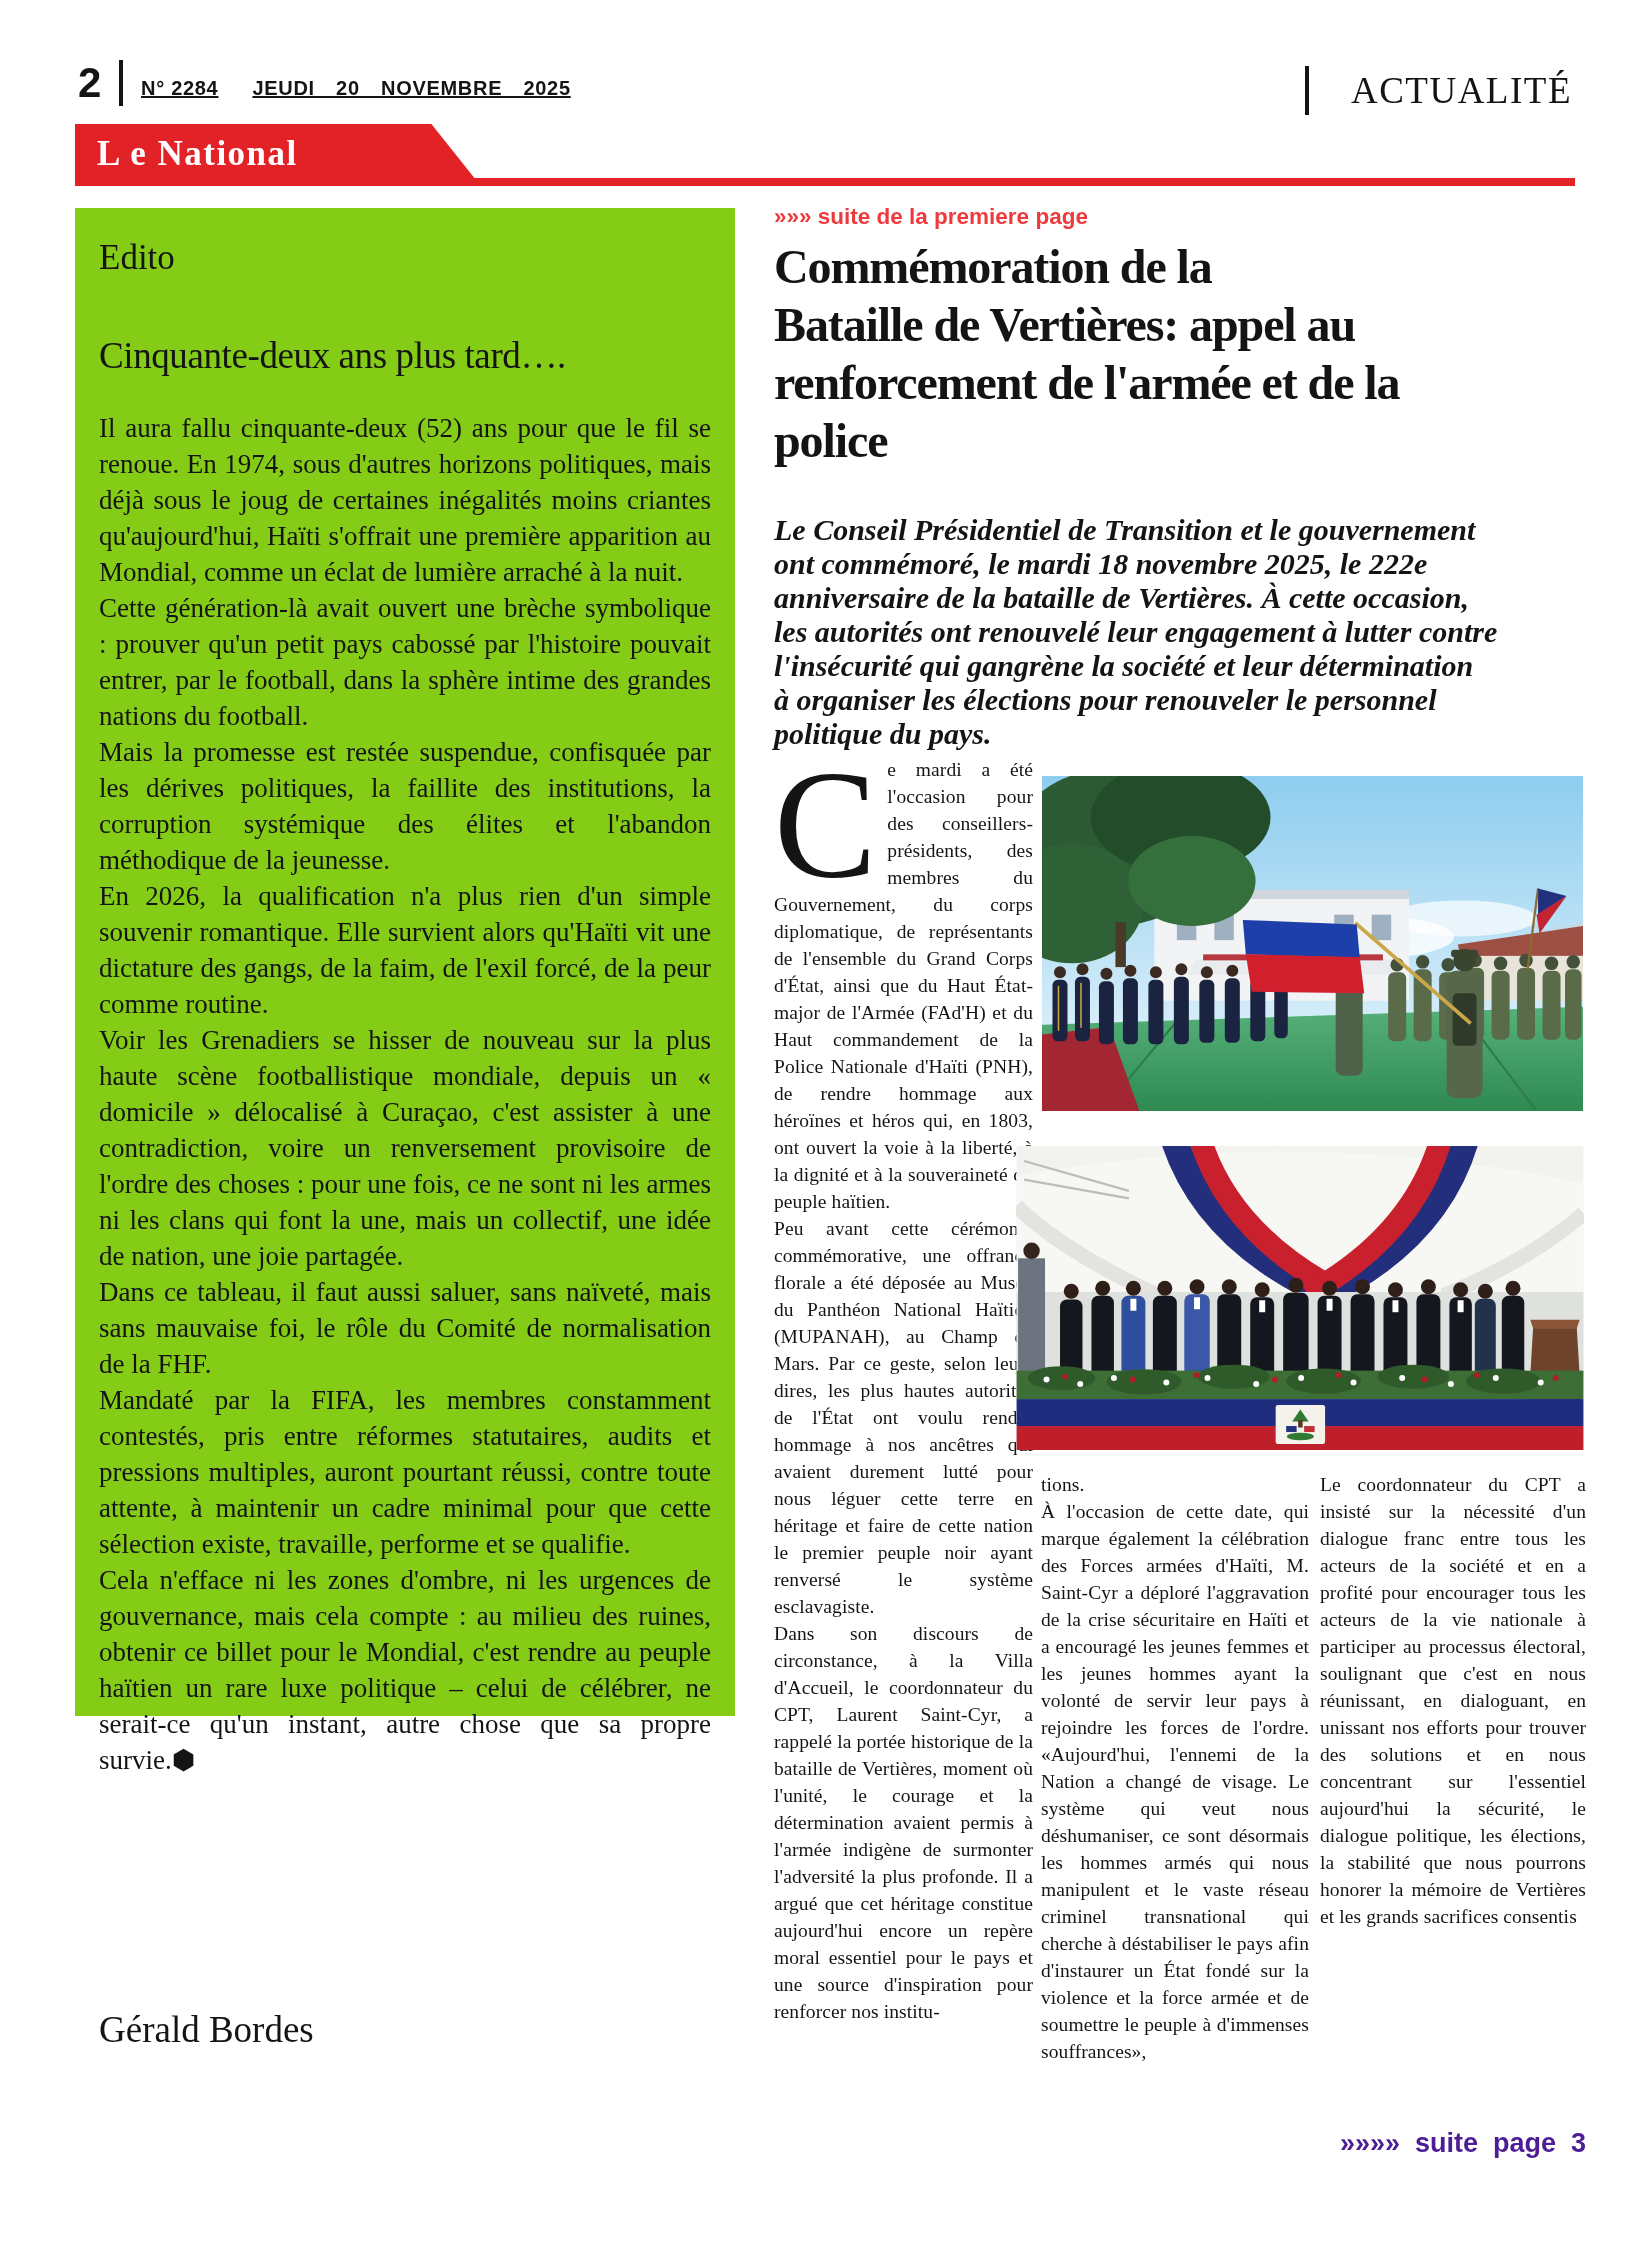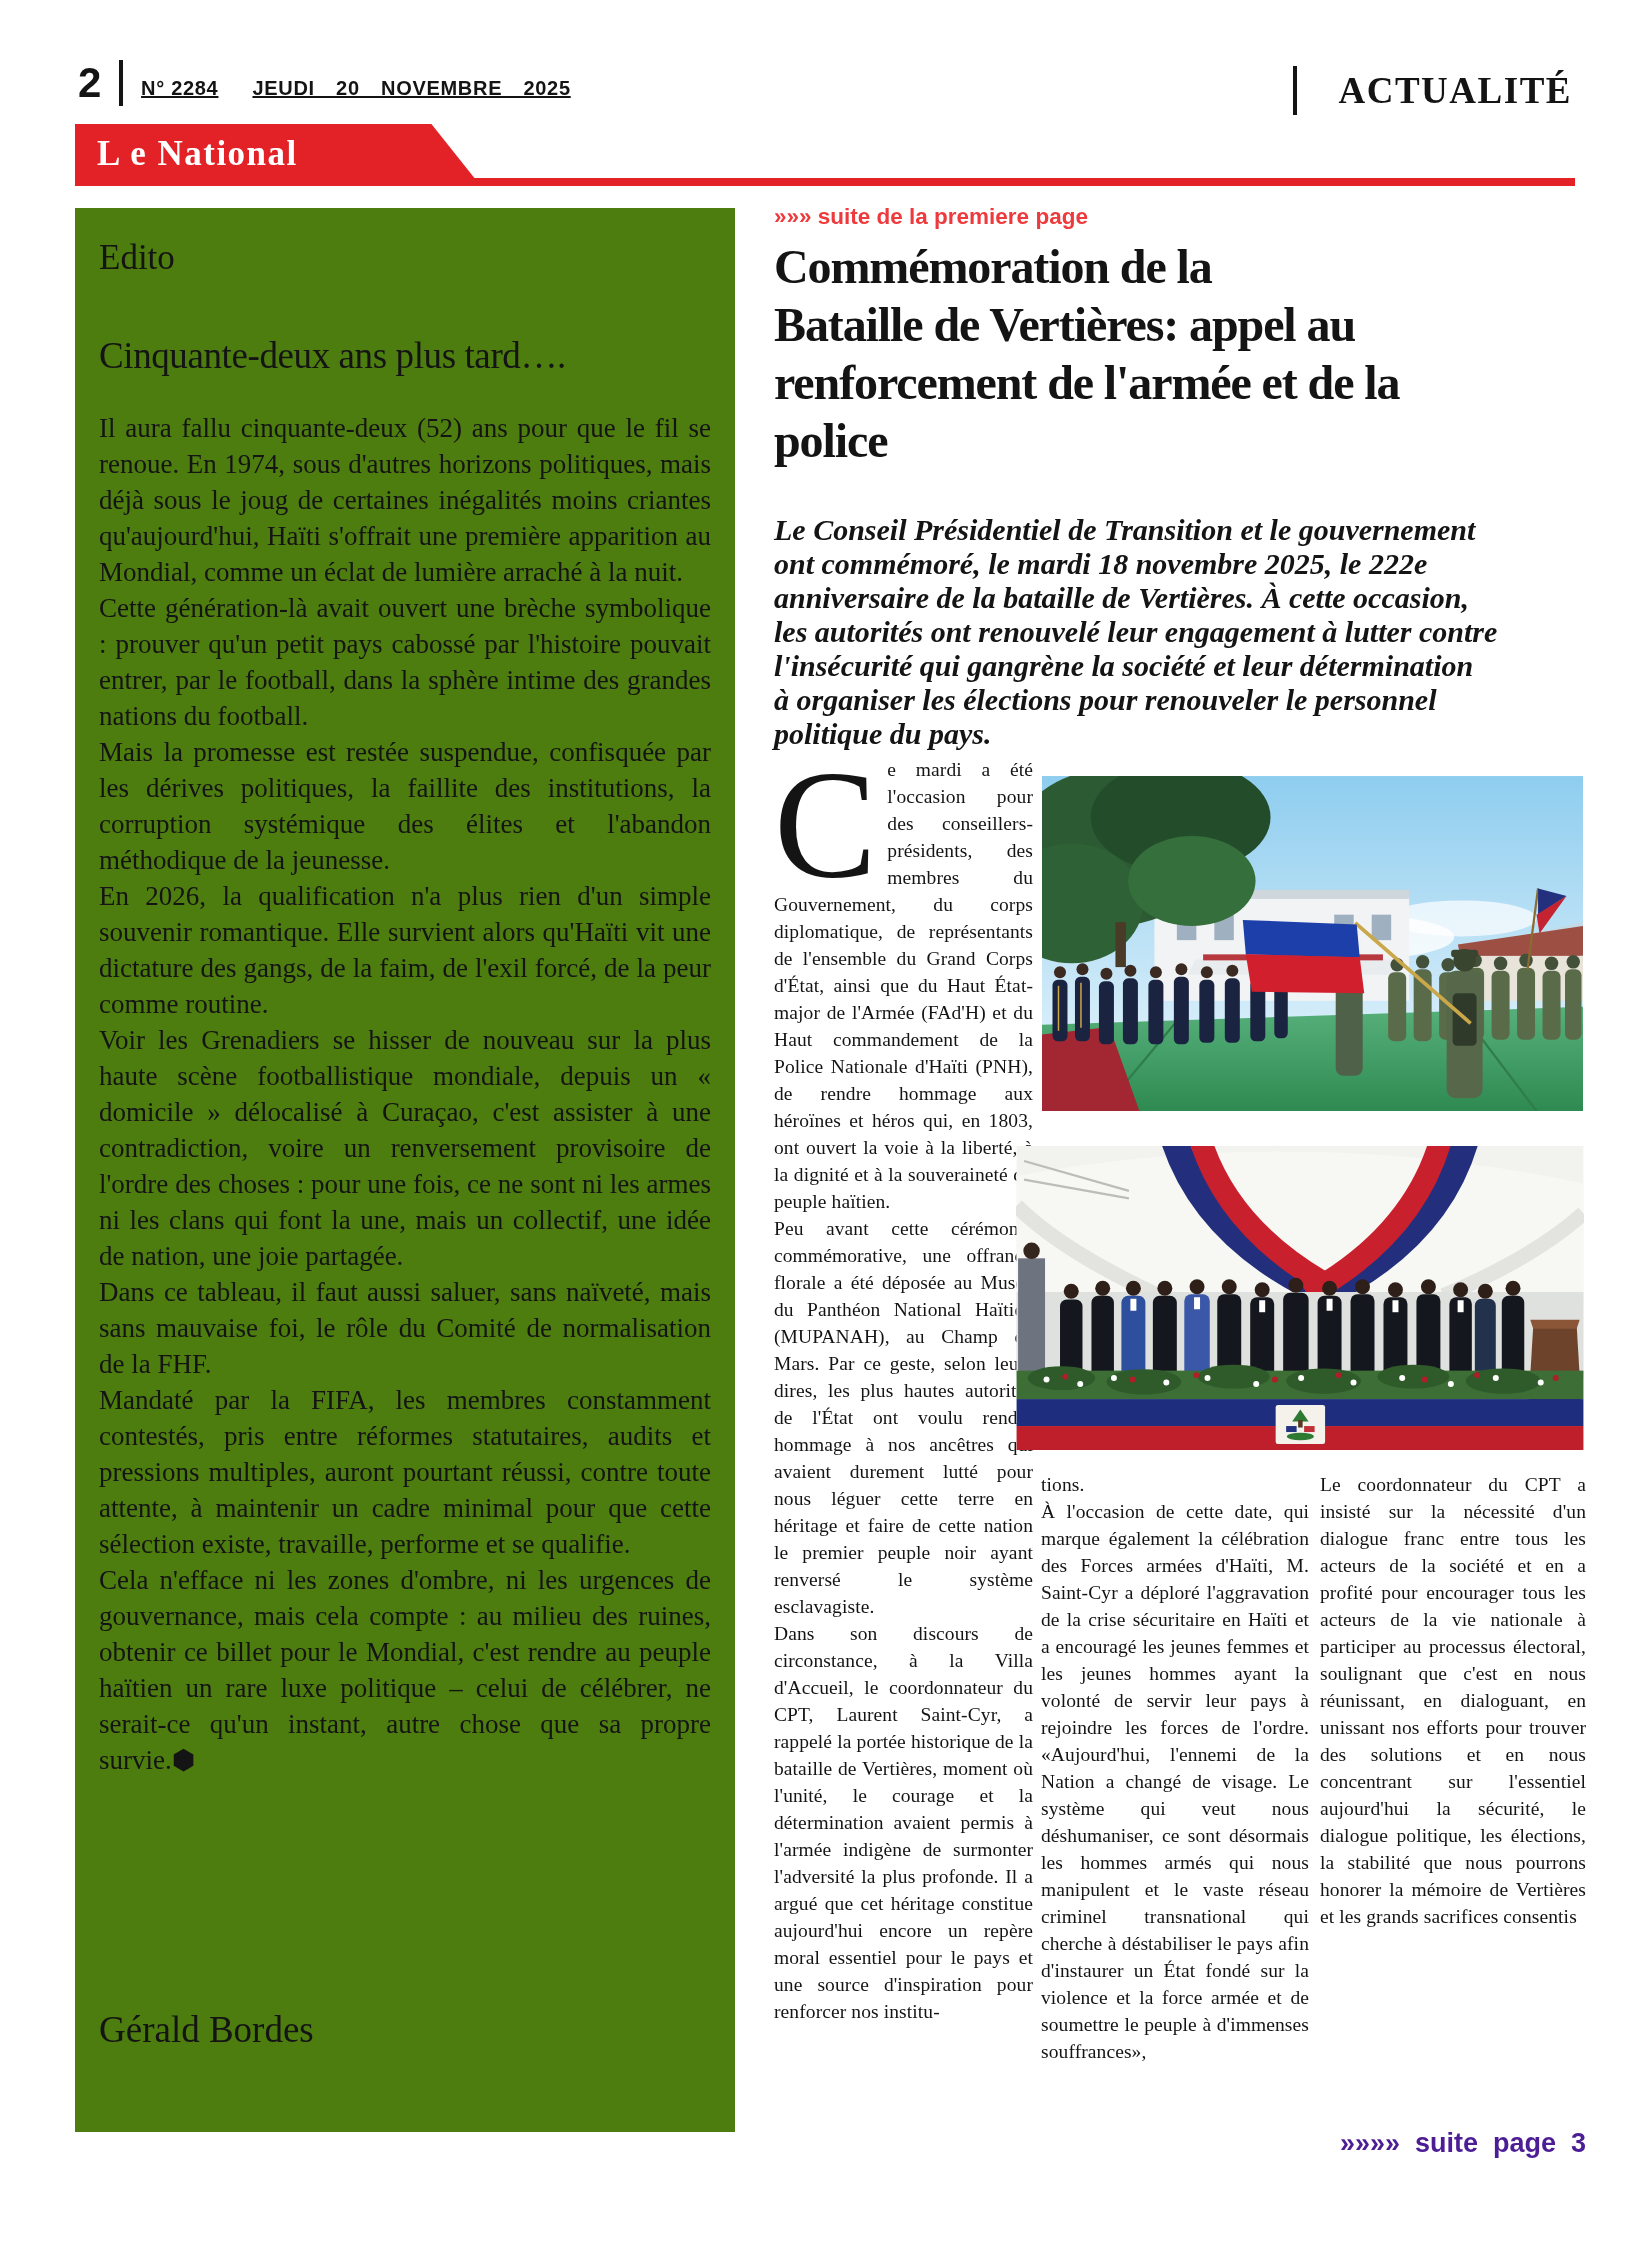--- a/index.html
+++ b/index.html
@@ -6,28 +6,28 @@
   .page{position:relative;width:1650px;height:2250px;background:#ffffff;overflow:hidden;
         font-family:"Liberation Serif",serif;color:#141414;}
   
   .hdr-left{position:absolute;left:78px;top:60px;display:flex;align-items:center;gap:18px;}
   .pageno{font-family:"Liberation Sans",sans-serif;font-weight:bold;font-size:42px;line-height:1;}
   .hdr-bar{width:3.7px;height:46px;background:#141414;}
   .hdr-meta{font-family:"Liberation Sans",sans-serif;font-weight:bold;font-size:20px;letter-spacing:0.7px;display:flex;gap:34px;padding-top:10.5px;text-decoration:underline;}
   .hdr-date{word-spacing:15px;}
   .hdr-right{position:absolute;right:78px;top:66px;display:flex;align-items:center;gap:42px;}
   .hdr-bar2{width:3.7px;height:49px;background:#141414;}
-  .section-title{font-family:"Liberation Serif",serif;font-weight:bold;font-size:37px;letter-spacing:1.5px;}
+  .section-title{font-family:"Liberation Serif",serif;font-weight:normal;font-size:37px;letter-spacing:1.5px;}
   .logo{position:absolute;left:75px;top:124px;width:405px;height:61px;background:#e32227;
         clip-path:polygon(0 0,88% 0,100% 100%,0 100%);z-index:2;}
   .logo span{display:block;color:#fff;font-family:"Liberation Serif",serif;font-weight:bold;
         font-size:35px;line-height:60px;padding-left:22px;letter-spacing:1.5px;}
   .red-rule{position:absolute;left:75px;top:178px;width:1500px;height:7.5px;background:#e32227;}
   
-  .edito{position:absolute;left:75px;top:208px;width:660px;height:1924px;background:#4d7c0f;}
+  .edito{position:absolute;left:75px;top:208px;width:660px;height:1508px;background:#84cc16;}
   .edito-inner{position:absolute;left:24px;right:24px;top:0;}
   .edito-label{font-size:35px;margin-top:30px;}
   .edito-title{font-size:37px;font-weight:normal;margin-top:56px;letter-spacing:-0.4px;}
   .edito-body{margin-top:33px;font-size:27px;line-height:36px;text-align:justify;}
   .edito-body p{margin:0;}
   .edito-sign{position:absolute;left:24px;top:1800px;font-size:37px;font-weight:normal;}
   
   .kicker{position:absolute;left:774px;top:204px;color:#ee3a3c;
           font-family:"Liberation Sans",sans-serif;font-weight:bold;font-size:22.5px;}
   .headline{position:absolute;left:774px;top:238px;width:817px;font-weight:bold;

